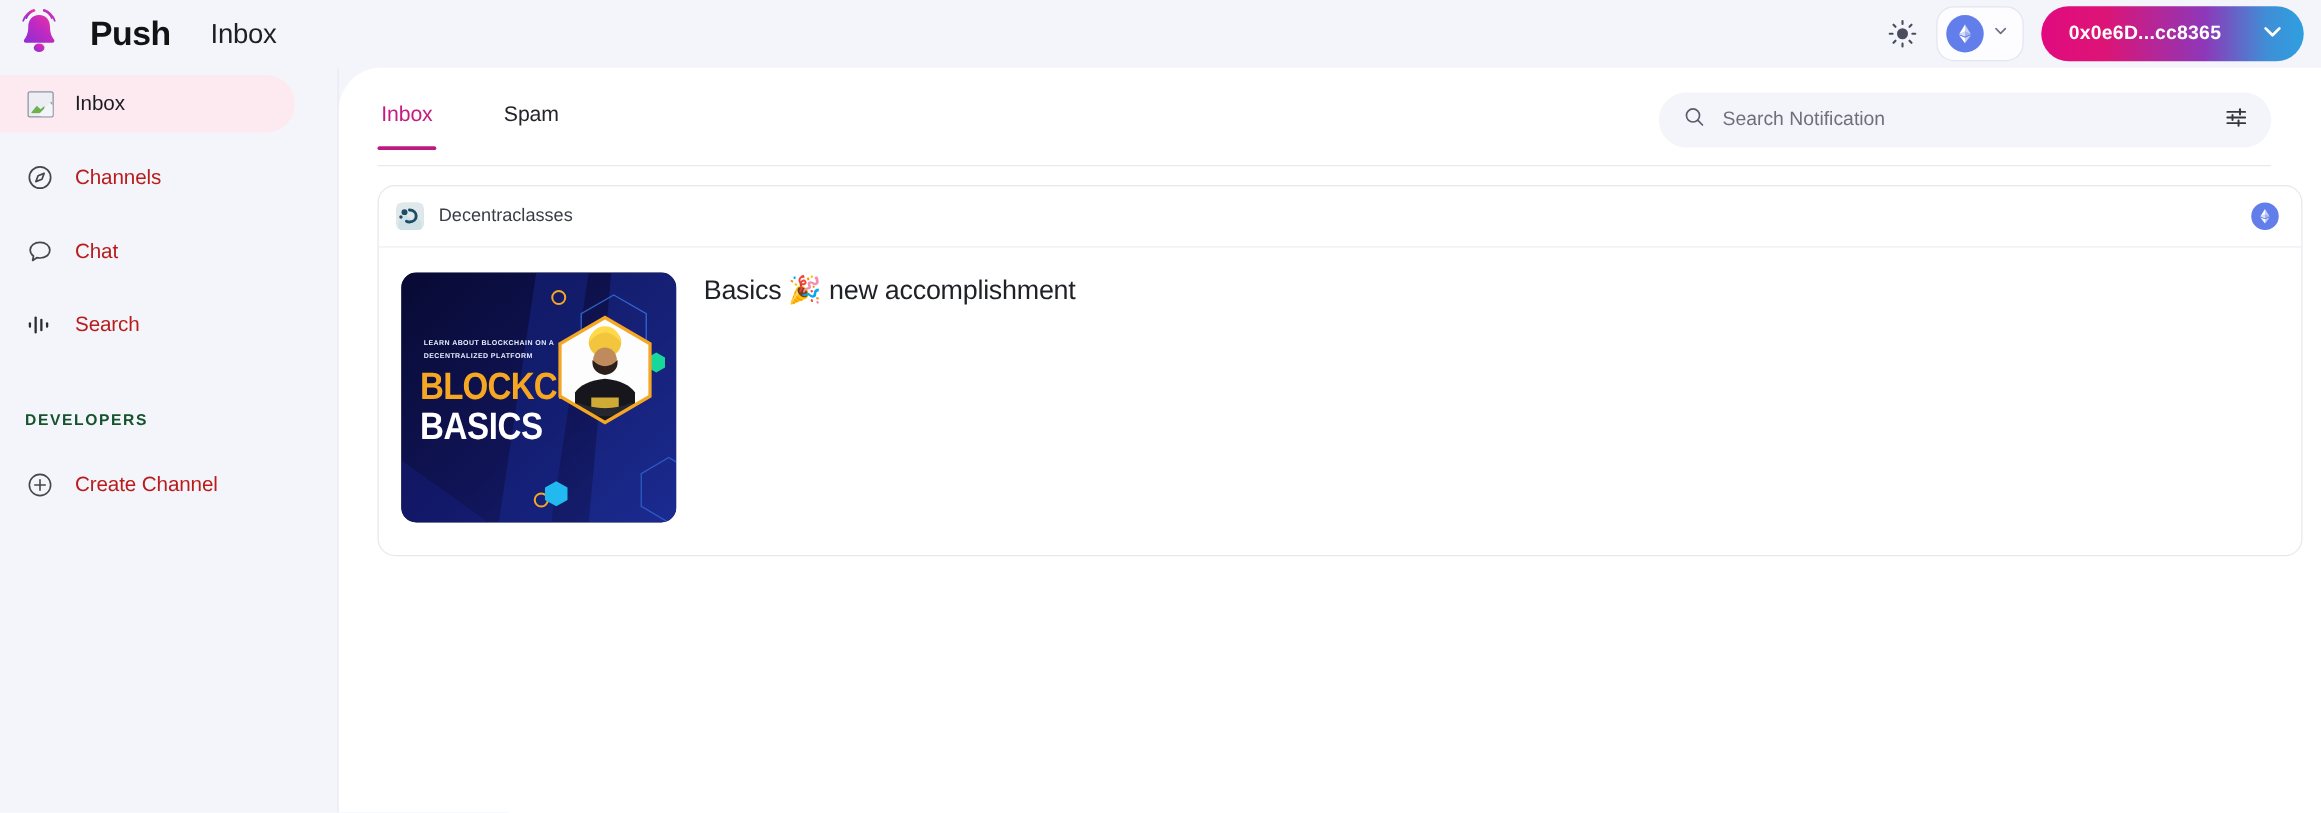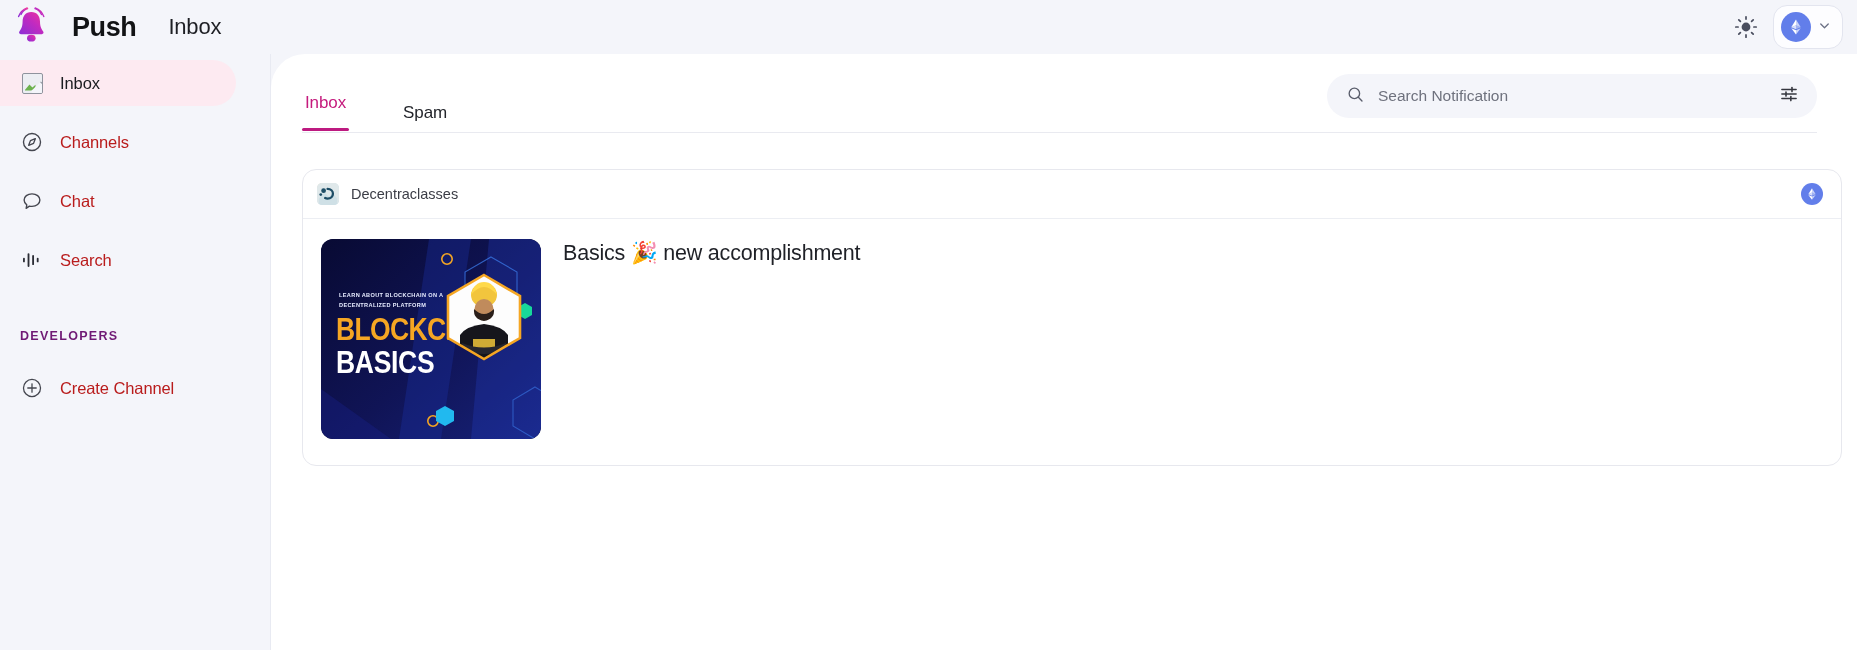--- a/index.html
+++ b/index.html
@@ -79,21 +79,21 @@
   .nav-icon {
     width: 24px; height: 24px; display: flex;
     align-items: center; justify-content: center; flex: 0 0 24px;
   }
   .nav-label { font-size: 16.5px; color: #b91c1c; letter-spacing: -0.1px; }
   .nav-item.active .nav-label { color: #1b1c20; font-weight: 500; }
 
   .section-label {
     margin: 46px 0 0 20px;
     font-size: 12.5px; font-weight: 700; letter-spacing: 1.3px;
-    color: #701a75; text-transform: uppercase;
+    color: #14532d; text-transform: uppercase;
   }
   .devnav { margin-top: 22px; }
 
   
   .broken-img {
     width: 21px; height: 21px; position: relative;
     border: 1.6px solid #8f939d; border-radius: 2px;
     background: #eceef3; overflow: hidden;
   }
   .broken-img::before {
@@ -118,21 +118,21 @@
   .main-head {
     position: relative;
     display: flex; align-items: flex-start;
     padding: 22px 40px 0 31px;
   }
   .tabs { display: flex; align-items: center; gap: 0; }
   .tab {
     position: relative; padding: 6px 30px 18px 3px;
     font-size: 17px; color: #23252b; cursor: pointer; letter-spacing: -0.1px;
   }
-  .tab + .tab { padding-left: 27px; margin-top: 21px; }
+  .tab + .tab { padding-left: 27px; }
   .tab.active { color: #c51b7d; }
   .tab.active::after {
     content: ''; position: absolute; left: 0; right: 27px; bottom: 0;
     height: 3px; background: #bd1a80; border-radius: 2px;
   }
   .tabs-rule {
     position: absolute; left: 31px; right: 40px; top: 78px;
     height: 1px; background: #e9eaf0;
   }
 
@@ -246,20 +246,28 @@
             <path d="M5.7 12.4 L12 15 L12 9.6 Z" fill="#ffffff" opacity="0.75"></path>
           </svg>
         </span>
         <span>
           <svg width="15" height="15" viewBox="0 0 24 24">
             <path d="M6 9.5 L12 15.5 L18 9.5" stroke="#6b7085" stroke-width="2.1" fill="none" stroke-linecap="round" stroke-linejoin="round"></path>
           </svg>
         </span>
       </div>
 
+      <div class="wallet-pill">
+        <span class="wallet-addr">0x0e6D...cc8365</span>
+        <span>
+          <svg width="22" height="22" viewBox="0 0 24 24">
+            <path d="M6 9.5 L12 15.5 L18 9.5" stroke="#ffffff" stroke-width="2.4" fill="none" stroke-linecap="round" stroke-linejoin="round"></path>
+          </svg>
+        </span>
+      </div>
 
     </div>
   </div>
 
   <div class="sidebar">
 
     <div class="nav-item active">
       <span class="nav-icon">
         <span class="broken-img"></span>
       </span>

